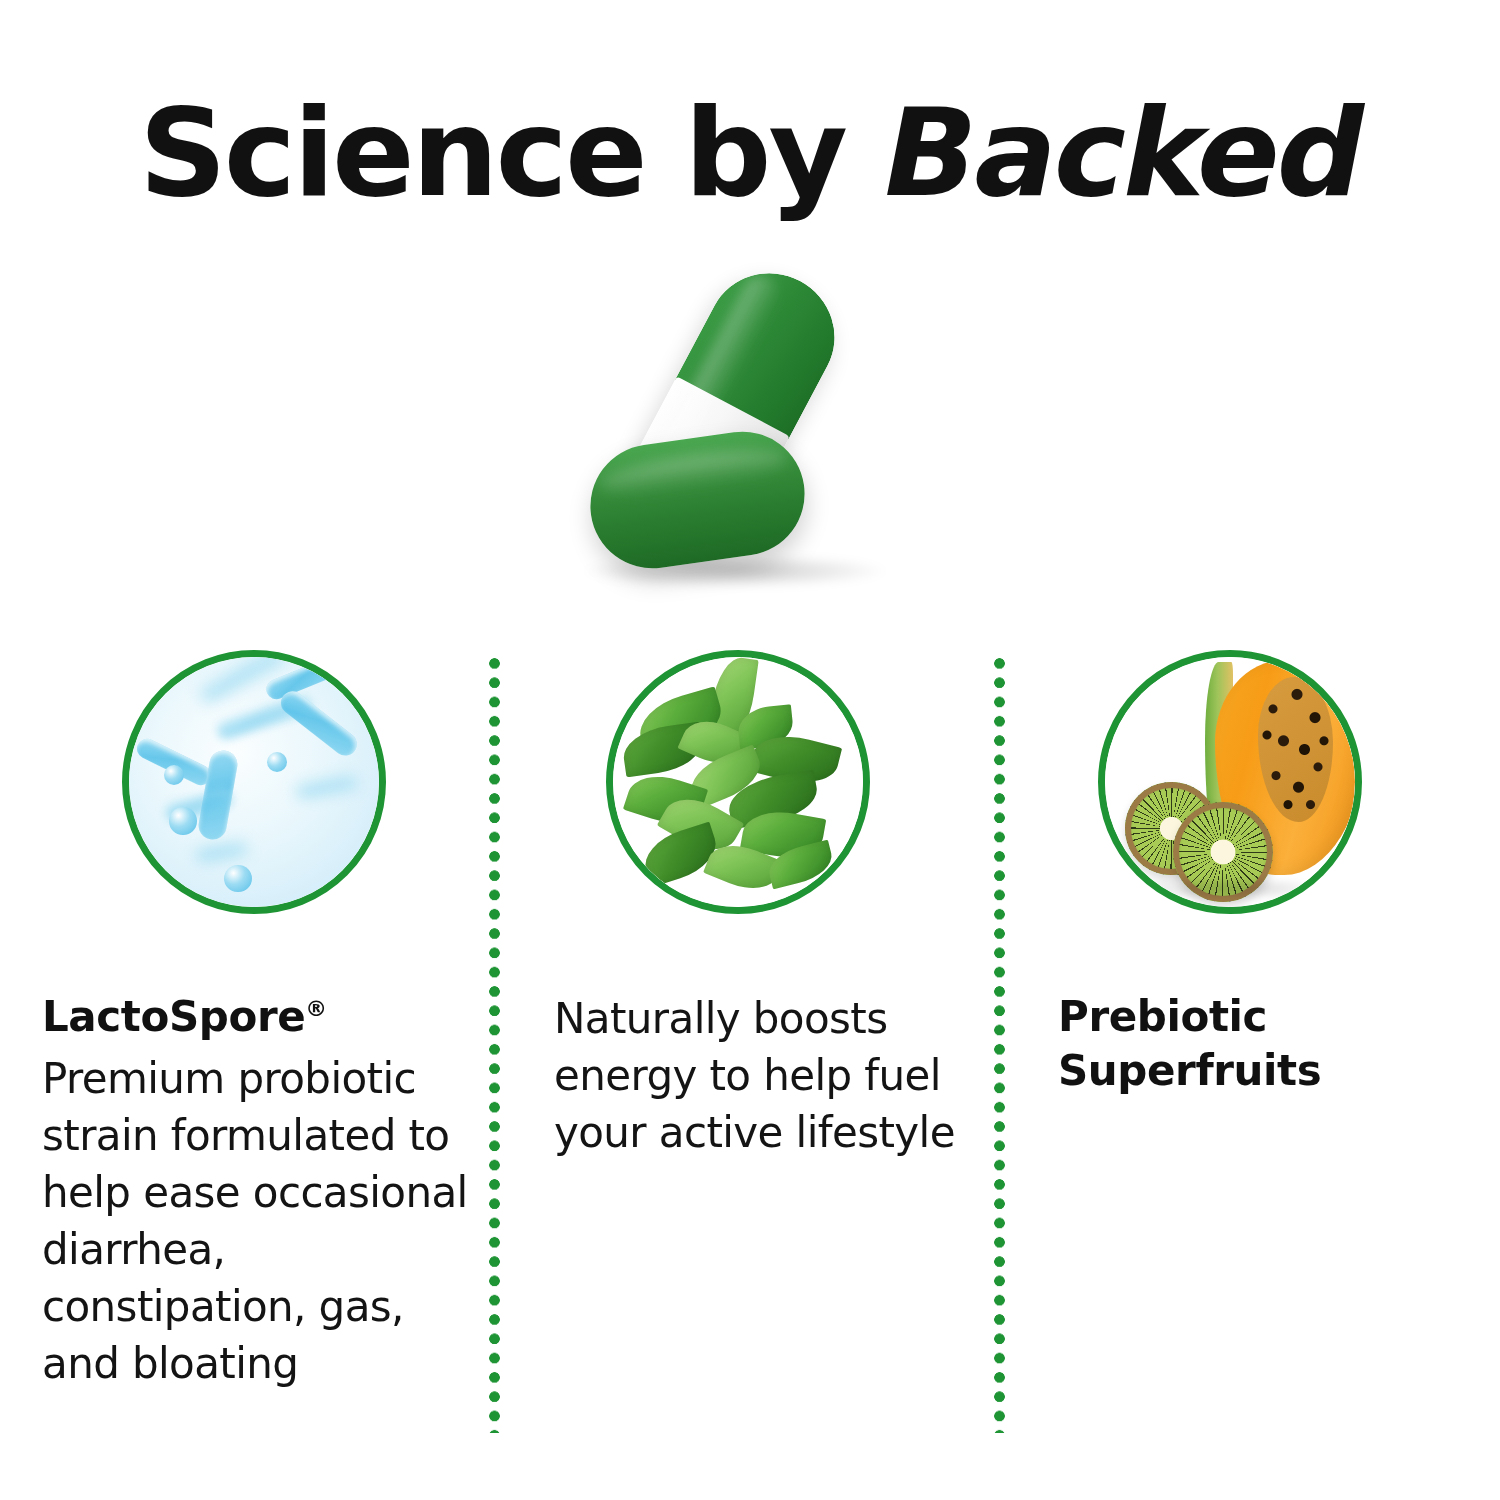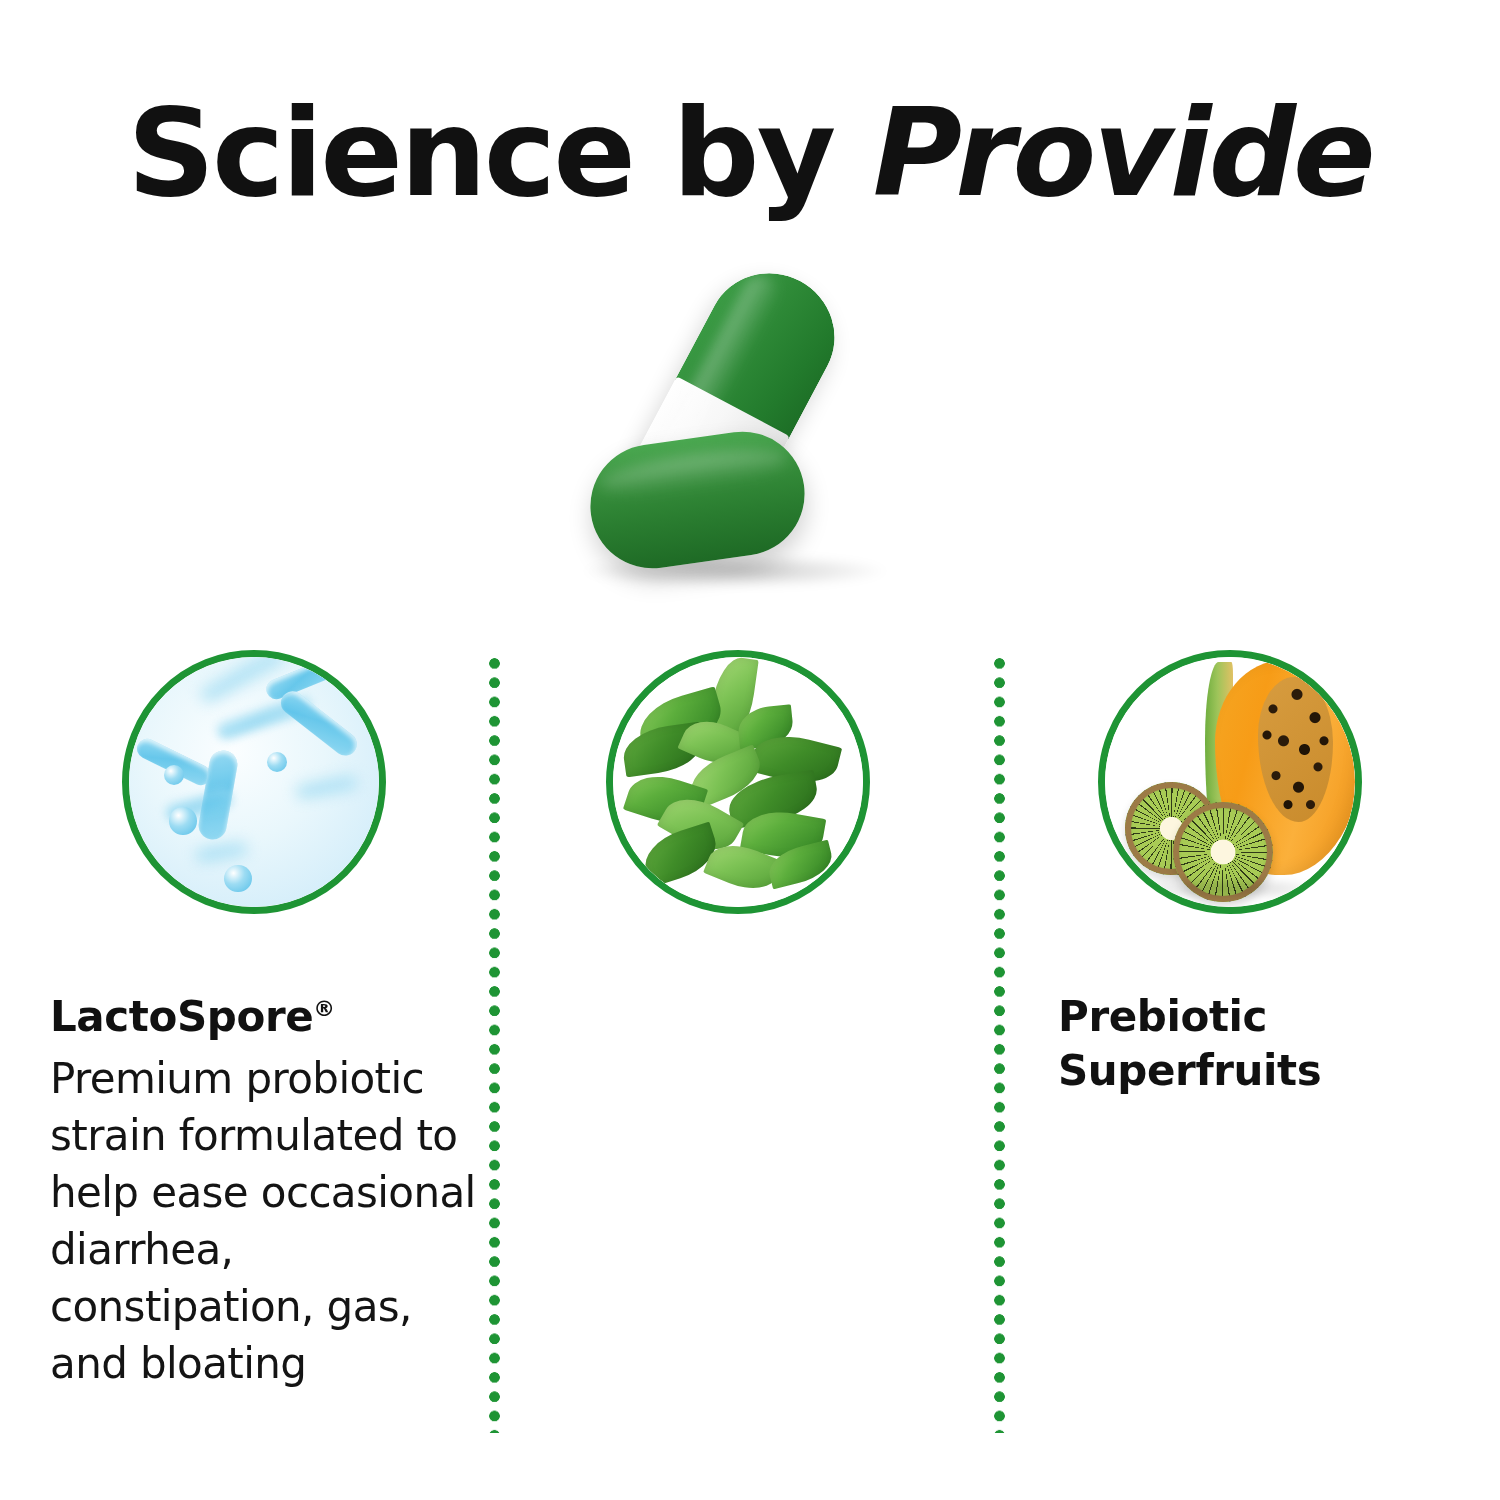--- a/index.html
+++ b/index.html
@@ -305,29 +305,29 @@
   .col-body {
     font-family: "DejaVu Sans", sans-serif;
     font-size: 42px;
     font-weight: 400;
     line-height: 57px;
     letter-spacing: -0.6px;
     color: #141414;
     margin: 0;
     max-width: 430px;
   }
-  #col-1 .col-text { margin-left: 16px; }
+  #col-1 .col-text { margin-left: 8px; }
   #col-2 .col-text { margin-left: 8px; }
   #col-3 .col-text { margin-left: 5px; }
 </style>
 </head>
 <body>
 
 <div class="title-wrap">
-  <span class="title-main">Science by</span><span class="title-main">&nbsp;</span><span class="title-em">Provide</span>
+  <span class="title-main">Science by</span><span class="title-main">&nbsp;</span><span class="title-em">Backed</span>
 </div>
 
 <div class="hero">
   <div class="hero-shadow"></div>
   <div class="capsule-back">
     <div class="cap-top"></div>
     <div class="cap-bot"></div>
     <div class="cap-gloss"></div>
   </div>
   <div class="capsule-front">
@@ -382,20 +382,21 @@
           <div class="leaf dark" style="left:46%;top:48%;width:36%;height:18%;transform:rotate(-10deg);"></div>
           <div class="leaf light" style="left:20%;top:58%;width:30%;height:18%;transform:rotate(30deg);"></div>
           <div class="leaf" style="left:52%;top:62%;width:32%;height:18%;transform:rotate(10deg);"></div>
           <div class="leaf dark" style="left:12%;top:70%;width:30%;height:18%;transform:rotate(-18deg);"></div>
           <div class="leaf light" style="left:38%;top:76%;width:28%;height:16%;transform:rotate(22deg);"></div>
           <div class="leaf" style="left:62%;top:76%;width:26%;height:14%;transform:rotate(-14deg);"></div>
         </div>
       </div>
     </div>
     <div class="col-text">
+      <p class="col-body">Naturally boosts energy to help fuel your active lifestyle</p>
     </div>
   </div>
 
   <div class="col" id="col-3">
     <div class="circle-frame">
       <div class="circle-inner">
         <div class="art-fruit">
           <div class="papaya-rind"></div>
           <div class="papaya-body"></div>
           <div class="papaya-cavity"></div>

